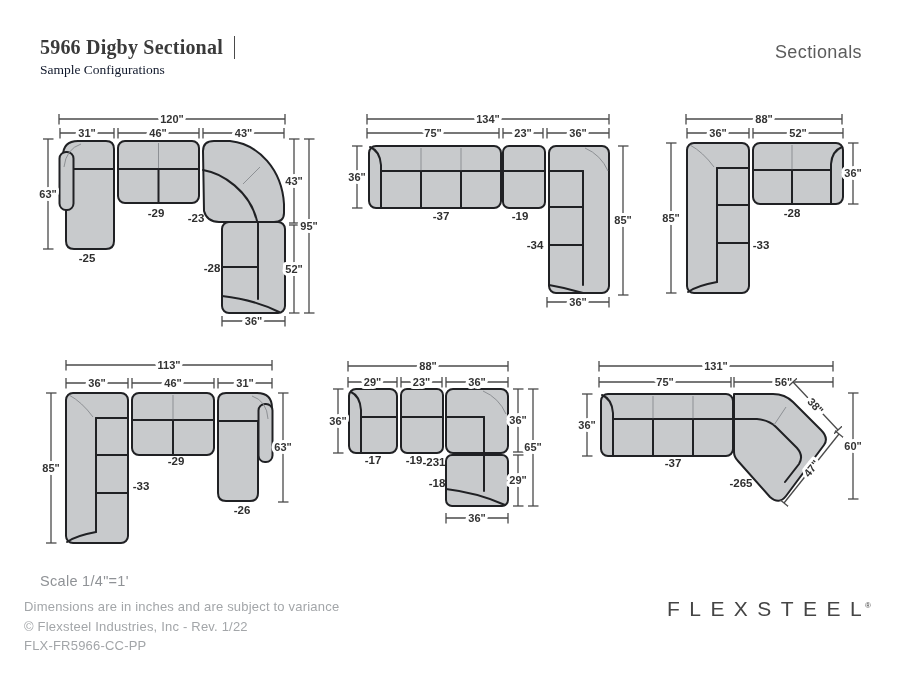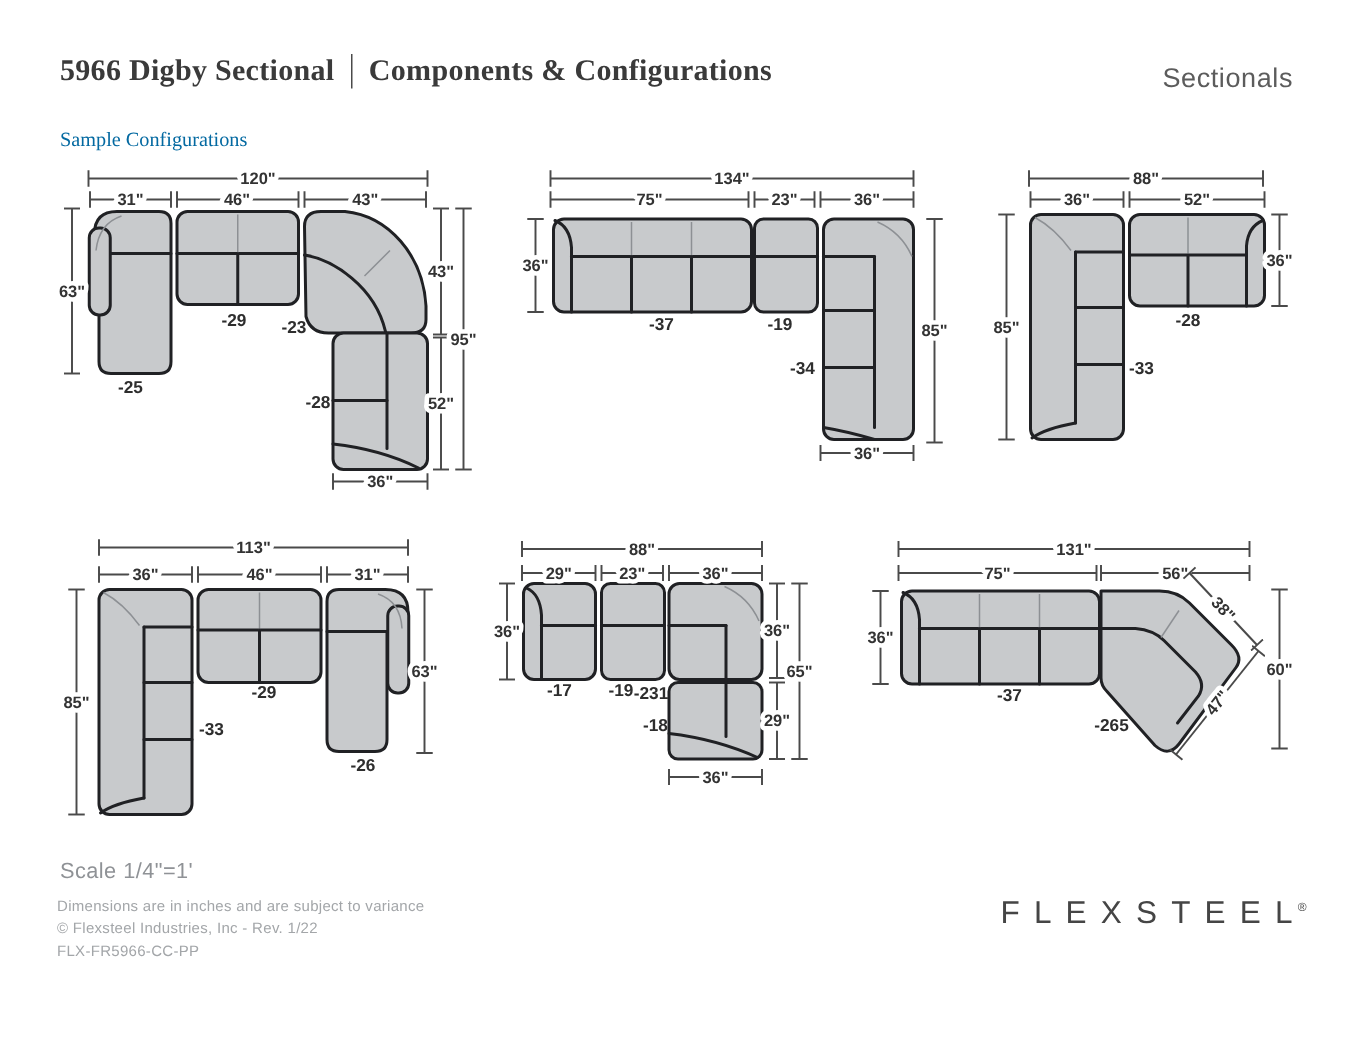--- a/index.html
+++ b/index.html
@@ -2,43 +2,42 @@
 <html><head>
 <meta charset="utf-8">
 <style>
   html,body{margin:0;padding:0;background:#ffffff;}
   .page{position:relative;width:897px;height:700px;background:#fff;overflow:hidden;
         font-family:"Liberation Sans",sans-serif;}
   .hdr-row{position:absolute;left:40px;top:36px;display:flex;align-items:center;gap:11px;}
   .title{font-family:"Liberation Serif",serif;font-weight:700;font-size:20px;color:#3a3a3a;letter-spacing:.2px;}
   .sep{width:1px;height:23px;background:#4a4a4a;}
   .category{position:absolute;right:35px;top:42px;font-size:18px;color:#5c5c5c;letter-spacing:.4px;}
-  .subtitle{position:absolute;left:40px;top:85px;font-family:"Liberation Serif",serif;font-size:13.5px;color:#0369a1;}
+  .subtitle{position:absolute;left:40px;top:62px;font-family:"Liberation Serif",serif;font-size:13.5px;color:#0f172a;}
   .scale{position:absolute;left:40px;top:573px;font-size:14.5px;color:#8f9296;letter-spacing:.3px;}
-  .notes{position:absolute;left:38px;top:597px;font-size:10px;line-height:1.5;color:#a3a6a9;letter-spacing:.2px;}
+  .notes{position:absolute;left:24px;top:597px;font-size:13px;line-height:1.5;color:#a3a6a9;letter-spacing:.2px;}
   .logo{position:absolute;right:26px;top:597px;font-size:21px;color:#454545;letter-spacing:.45em;font-weight:400;}
   .logo sup{font-size:8px;letter-spacing:0;vertical-align:8px;margin-left:-6px;}
   svg.diagrams{position:absolute;left:0;top:0;}
   .pc{fill:#c8cacc;stroke:#202124;stroke-width:2;stroke-linejoin:round;}
   .ln{fill:none;stroke:#202124;stroke-width:2;stroke-linecap:round;}
   .thin{fill:none;stroke:#8d9094;stroke-width:1;}
   .dim{stroke:#4a4a4a;stroke-width:1.3;}
   .dt{font:700 11px "Liberation Sans",sans-serif;fill:#333;text-anchor:middle;
       paint-order:stroke;stroke:#fff;stroke-width:6px;stroke-linejoin:round;}
   .pl{font:700 11.5px "Liberation Sans",sans-serif;fill:#2e2e2e;text-anchor:middle;}
 </style>
 </head>
 <body>
 
 <div class="page">
 
   <div class="hdr-row">
     <span class="title">5966 Digby Sectional</span>
     <span class="sep"></span>
-    <span class="title">Components &amp; Configurations</span>
   </div>
   <div class="category">Sectionals</div>
   <div class="subtitle">Sample Configurations</div>
 
   <svg class="diagrams" width="906" height="700" viewBox="0 0 906 700">
     <defs>
       <marker id="tk" markerUnits="userSpaceOnUse" markerWidth="4" markerHeight="11" refX="2" refY="5.5" orient="auto">
         <path d="M2,0 L2,11" stroke="#4a4a4a" stroke-width="1.3" fill="none"></path>
       </marker>
     </defs>

